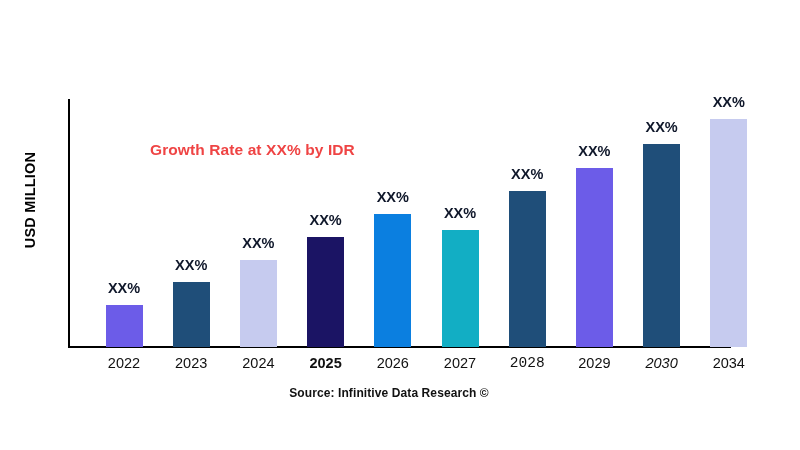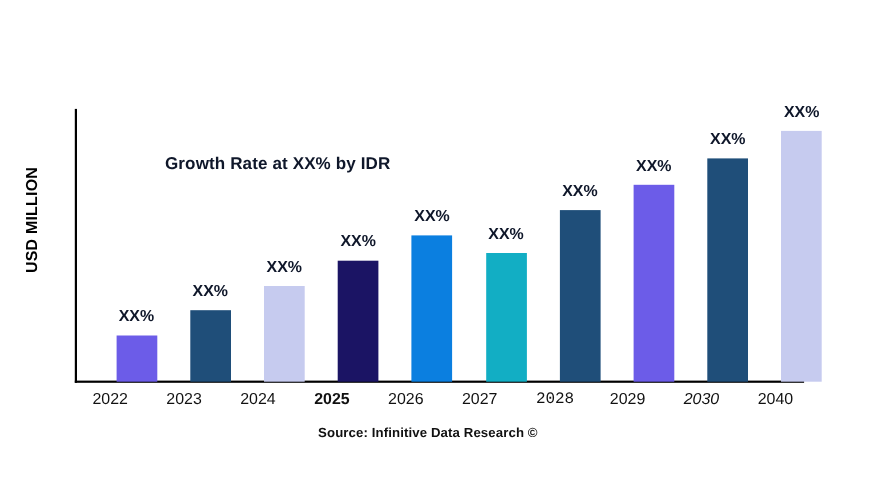--- a/index.html
+++ b/index.html
@@ -45,21 +45,21 @@
   .y-axis-label-inner {
     display: block;
     transform: translate(-200px, 0);
   }
   .growth-note {
     position: absolute;
     left: 150px;
     top: 141px;
     font-size: 15.5px;
     font-weight: bold;
-    color: #0f172a;
+    color: #ef4444;
     white-space: nowrap;
     letter-spacing: 0.1px;
   }
   .axis-line-y {
     position: absolute;
     left: 68px;
     top: 99px;
     width: 2px;
     height: 249px;
     background: #000000;
@@ -90,20 +90,21 @@
     color: #0f172a;
     text-align: center;
     white-space: nowrap;
   }
   .tick-label {
     position: absolute;
     top: 355px;
     font-size: 14.5px;
     font-weight: normal;
     color: #111111;
+    text-align: center;
     white-space: nowrap;
   }
   .source-note {
     position: absolute;
     left: 0;
     top: 386px;
     width: 778px;
     text-align: center;
     font-size: 12px;
     font-weight: bold;
@@ -149,18 +150,18 @@
       <div class="bar-value" style="left: 487.2px; width: 80px; top: 165.628px;">XX%</div>
       <div class="tick-label" style="left: 487.2px; width: 80px; font-family: Liberation Mono, monospace;">2028</div>
       <div class="bar" style="left: 575.9px; width: 37px; height: 179.28px; background: rgb(108, 92, 232);"></div>
       <div class="bar-value" style="left: 554.4px; width: 80px; top: 142.72px;">XX%</div>
       <div class="tick-label" style="left: 554.4px; width: 80px;">2029</div>
       <div class="bar" style="left: 643.1px; width: 37px; height: 203.184px; background: rgb(31, 78, 121);"></div>
       <div class="bar-value" style="left: 621.6px; width: 80px; top: 118.816px;">XX%</div>
       <div class="tick-label" style="left: 621.6px; width: 80px; font-style: italic;">2030</div>
       <div class="bar" style="left: 710.3px; width: 37px; height: 228.084px; background: rgb(198, 203, 239);"></div>
       <div class="bar-value" style="left: 688.8px; width: 80px; top: 93.916px;">XX%</div>
-      <div class="tick-label" style="left: 688.8px; width: 80px;">2040</div>
+      <div class="tick-label" style="left: 688.8px; width: 80px;">2034</div>
     </div>
 
   <div class="source-note">Source: Infinitive Data Research ©</div>
 
 </div>
 
 </body></html>

